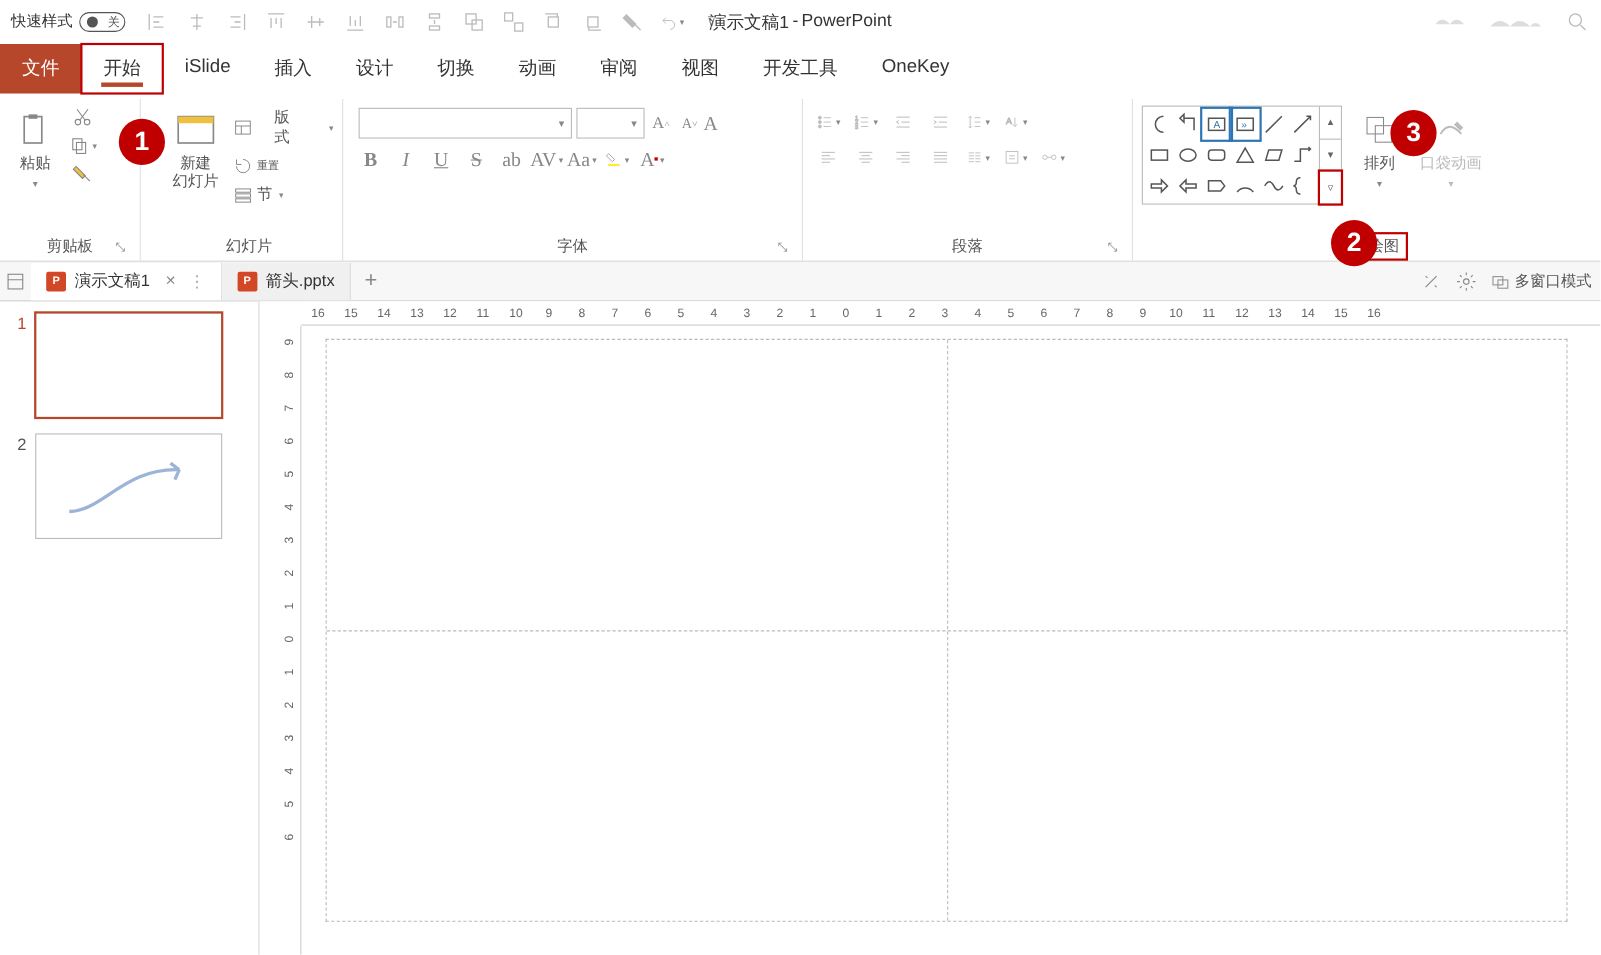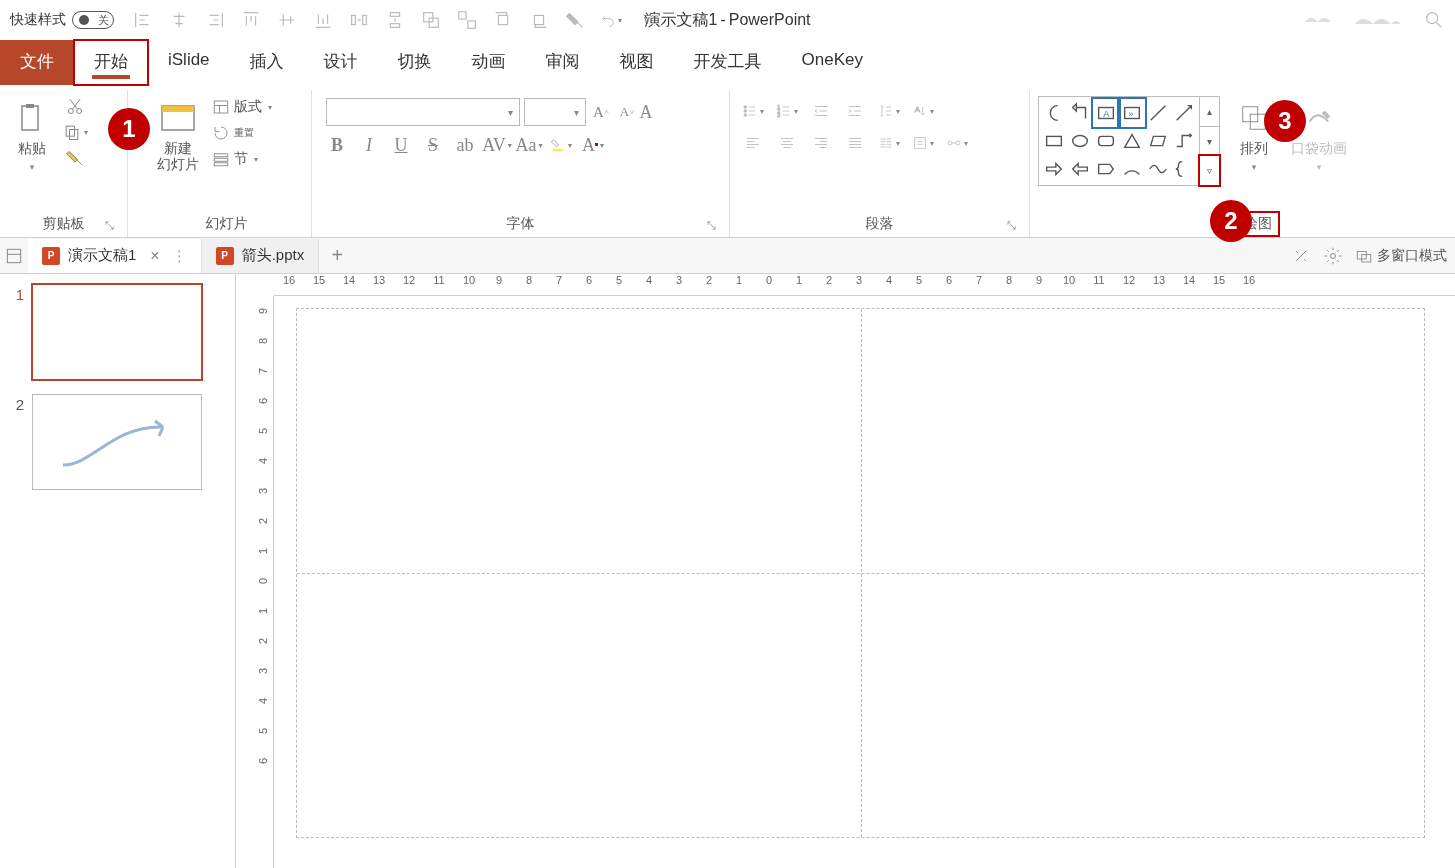--- a/index.html
+++ b/index.html
@@ -85,21 +85,21 @@
 .editor { display: flex; height: calc(868px - 40px - 50px - 148px - 36px); }
 .slide-panel { width: 236px; border-right: 1px solid #d0d0d0; padding: 10px 8px; background: #fff; }
 .thumb-row { display: flex; gap: 8px; margin-bottom: 14px; }
 .thumb-num { width: 16px; text-align: right; font-size: 15px; color: #b7472a; padding-top: 2px; }
 .thumb-num.gray { color: #555; }
 .thumb { width: 170px; height: 96px; border: 1px solid #bbb; background: #fff; position: relative; }
 .thumb.selected { outline: 2px solid #b7472a; outline-offset: -1px; }
 .arrow-curve { position: absolute; left: 20px; top: 20px; }
 
 .canvas-area { flex: 1; position: relative; background: #fff; overflow: hidden; }
-.h-ruler { position: absolute; top: 0; left: 38px; right: 0; height: 22px; border-bottom: 1px solid #ccc; display: flex; font-size: 11px; color: #666; background: #fff; }
+.h-ruler { position: absolute; top: 0; left: 38px; right: 0; height: 22px; border-bottom: 1px solid #ccc; display: flex; align-items: center; font-size: 11px; color: #666; background: #fff; }
 .h-ruler-tick { width: 30px; text-align: center; position: relative; }
 .v-ruler { position: absolute; top: 22px; left: 18px; width: 20px; bottom: 0; border-right: 1px solid #ccc; display: flex; flex-direction: column; align-items: center; font-size: 11px; color: #666; background: #fff; }
 .v-ruler-tick { height: 30px; display: flex; align-items: center; transform: rotate(-90deg); }
 .slide-canvas { position: absolute; left: 60px; top: 34px; right: 30px; bottom: 30px; border: 1px dashed #bbb; background: #fff; }
 .center-v { position: absolute; left: 50%; top: 0; bottom: 0; border-left: 1px dashed #bbb; }
 .center-h { position: absolute; top: 50%; left: 0; right: 0; border-top: 1px dashed #bbb; }
 
 .tiny-caret::after{content:'▾'; font-size:8px; margin-left:2px; color:#888;}
 
 </style>
@@ -288,21 +288,21 @@
         <div class="icon-slot">
             <svg viewBox="0 0 36 28" width="36" height="28">
               <rect x="2" y="2" width="32" height="24" fill="none" stroke="#888" stroke-width="1.5"></rect>
               <rect x="2" y="2" width="32" height="6" fill="#f0c040"></rect>
             </svg>
           </div>
         <span style="white-space:pre-line; text-align:center; line-height:1.15;">新建
 幻灯片</span>
       </div>
       <div class="mini-col" style="gap:8px;padding-top:2px;">
-        <span class="rbtn tiny-caret" style="justify-content:flex-start;gap:4px;font-size:14px;color:#555;">
+        <span class="rbtn tiny-caret" style="justify-content:flex-start;gap:20px;font-size:14px;color:#555;">
             <svg width="18" height="18" viewBox="0 0 24 24">
               <rect x="3" y="4" width="18" height="16"></rect>
               <path d="M3 10h18M10 10v10"></path>
             </svg>
             <span>版式</span>
           </span>
         <span class="rbtn" style="justify-content:flex-start;gap:4px;font-size:10px;color:#555;">
             <svg width="18" height="18" viewBox="0 0 24 24">
               <path d="M4 12a8 8 0 108-8"></path>
               <path d="M4 4v6h6"></path>

